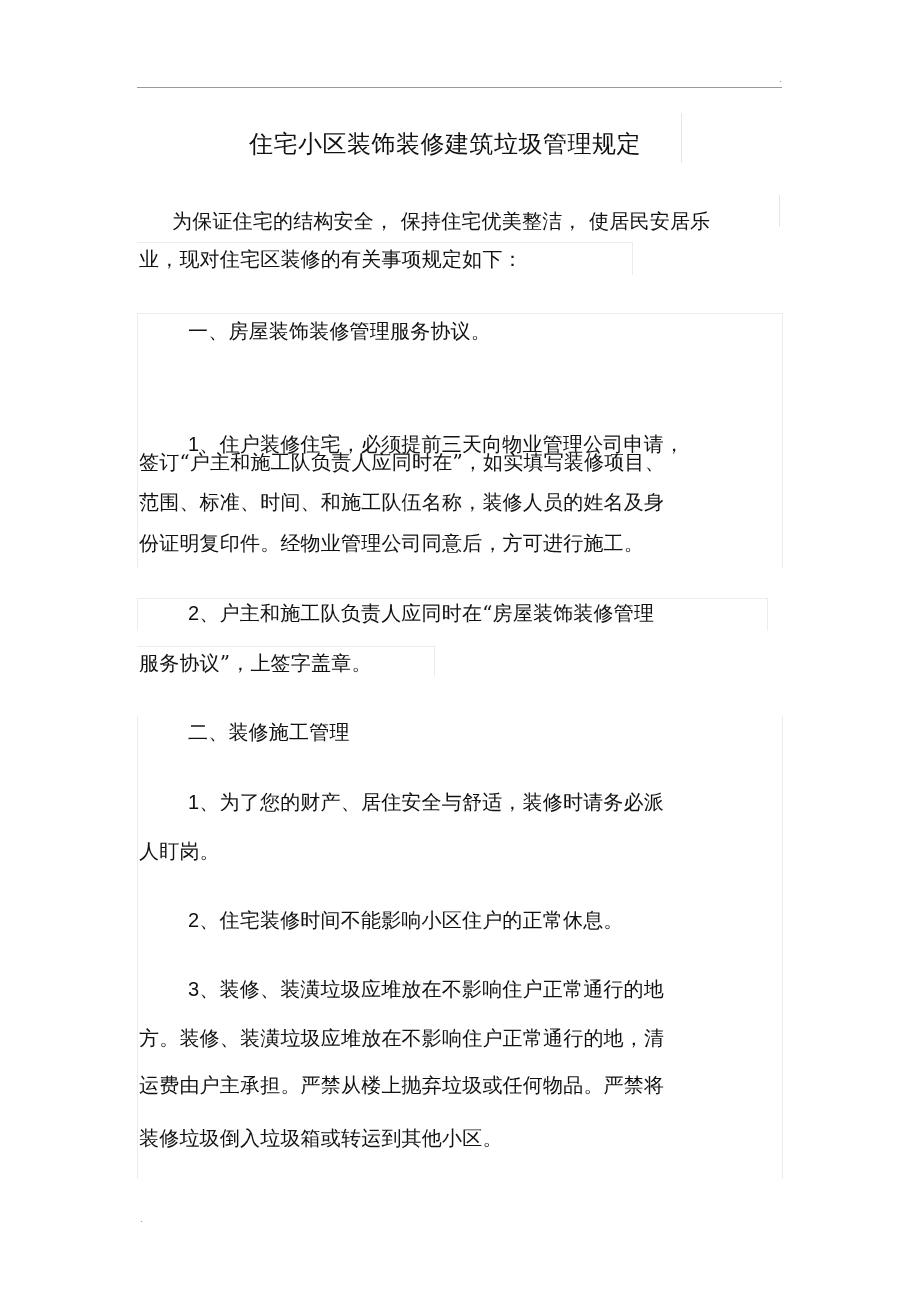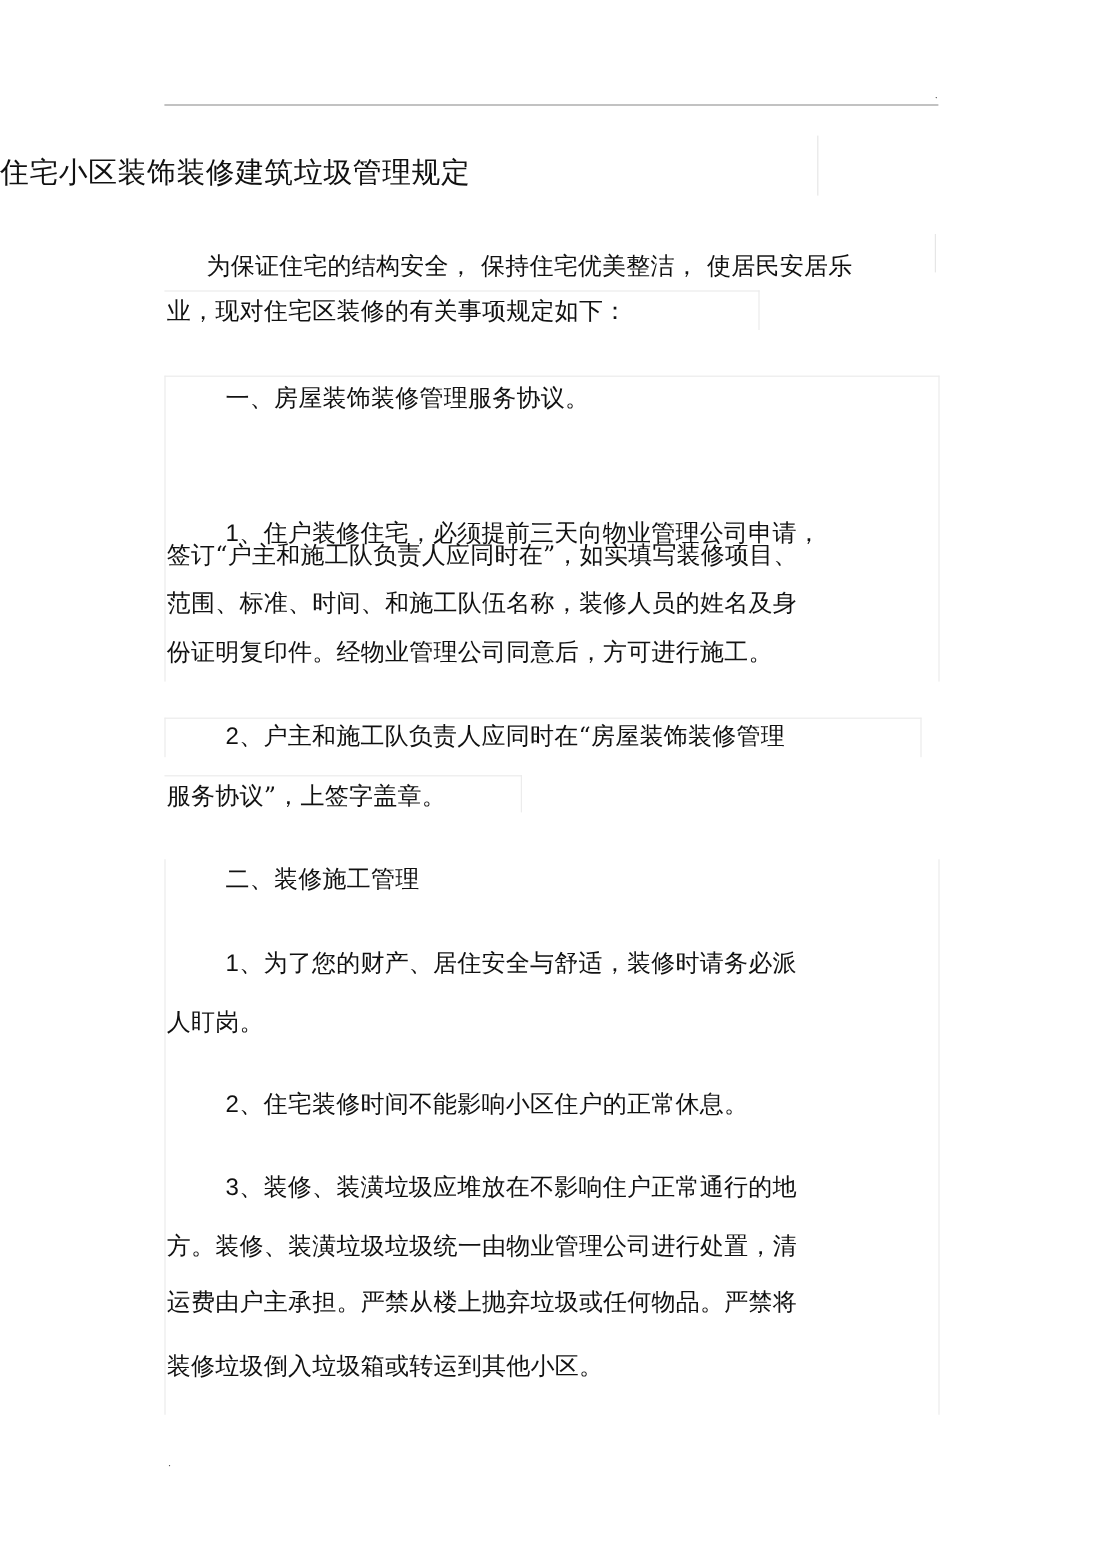--- a/index.html
+++ b/index.html
@@ -1,21 +1,21 @@
 <!DOCTYPE html>
 <html><head>
 <meta charset="utf-8">
 <style>
   html, body { margin:0; padding:0; background:#ffffff; }
   body { width:920px; height:1303px; position:relative; overflow:hidden;
          font-family: "DejaVu Serif", "Liberation Serif", serif; color:#111; }
   .hdr-rule { position:absolute; left:137px; top:87px; width:645px; height:1px; background:#9a9a9a; }
   .hdr-dot { position:absolute; left:779px; top:75px; font-size:8px; color:#555; }
   .foot-dot { position:absolute; left:140px; top:1215px; font-size:8px; color:#555; }
-  .title { position:absolute; left:0; width:890px; top:128px; text-align:left;
+  .title { position:absolute; left:0; width:890px; top:128px; text-align:center;
            font-size:24px; letter-spacing:0.5px; }
   .line { position:absolute; font-size:20px; white-space:nowrap; letter-spacing:0.2px; }
   .num { font-family:"Liberation Sans", sans-serif; }
   .frame { position:absolute; border:1px solid #ececec; }
   .vline { position:absolute; width:1px; background:#e6e6e6; }
 </style>
 </head>
 <body>
 
 <div>
@@ -60,20 +60,20 @@
       <div class="line" style="left:188px; top:789px;"><span class="num">1</span><span>、为了您的财产、居住安全与舒适，装修时请务必派</span></div>
       <div class="line" style="left:139px; top:838px;">人盯岗。</div>
     </div>
 
     <div>
       <div class="line" style="left:188px; top:907px;"><span class="num">2</span><span>、住宅装修时间不能影响小区住户的正常休息。</span></div>
     </div>
 
     <div>
       <div class="line" style="left:188px; top:976px;"><span class="num">3</span><span>、装修、装潢垃圾应堆放在不影响住户正常通行的地</span></div>
-      <div class="line" style="left:139px; top:1025px;">方。装修、装潢垃圾垃圾统一由物业管理公司进行处置，清</div>
+      <div class="line" style="left:139px; top:1025px;">方。装修、装潢垃圾应堆放在不影响住户正常通行的地，清</div>
       <div class="line" style="left:139px; top:1072px;">运费由户主承担。严禁从楼上抛弃垃圾或任何物品。严禁将</div>
       <div class="line" style="left:139px; top:1125px;">装修垃圾倒入垃圾箱或转运到其他小区。</div>
     </div>
   </div>
 
   <span class="foot-dot">.</span>
 </div>
 
 </body></html>

